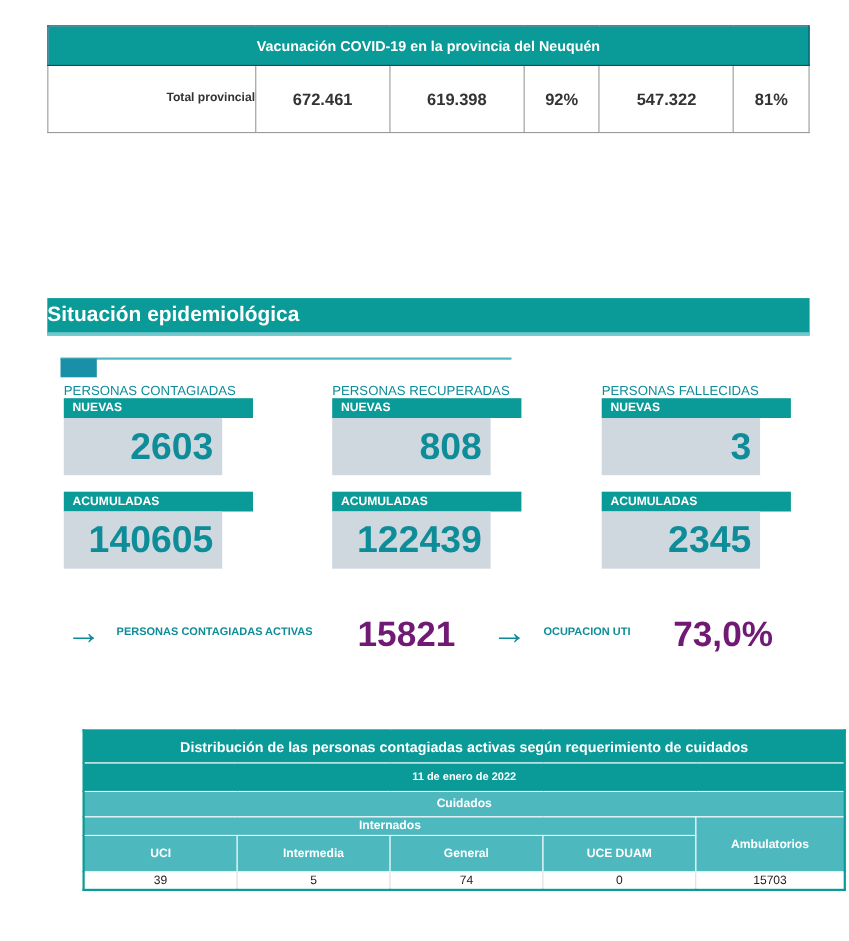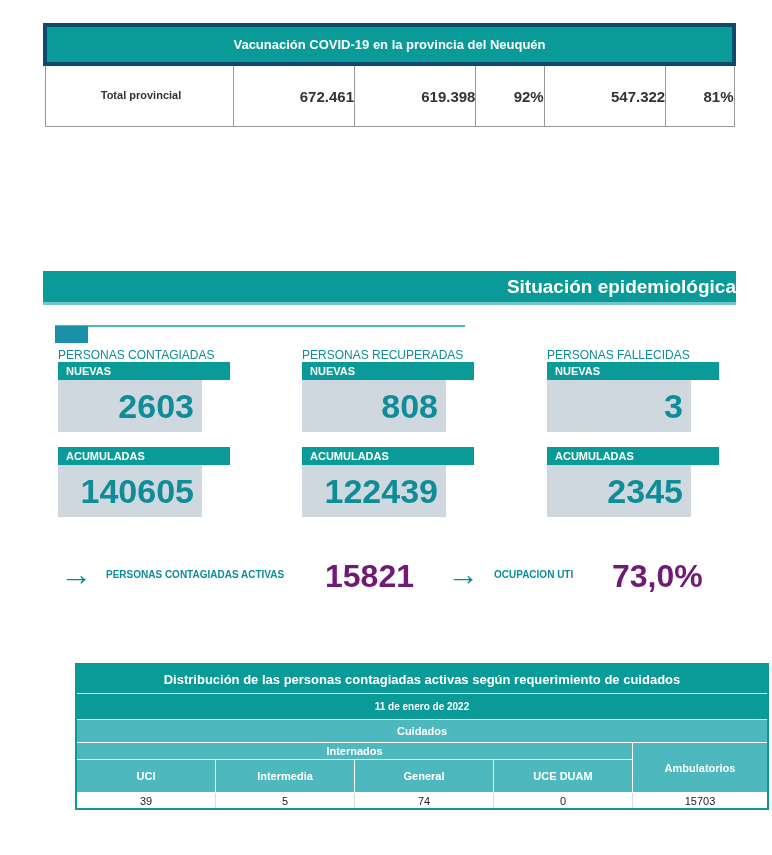--- a/index.html
+++ b/index.html
@@ -1,28 +1,28 @@
 <!DOCTYPE html>
 <html><head>
 <meta charset="utf-8">
 <style>
   html,body{margin:0;padding:0;background:#fff;}
   body{width:772px;height:855px;position:relative;font-family:"Liberation Sans",sans-serif;overflow:hidden;}
   .abs{position:absolute;}
   
   #vac{left:43px;top:23px;width:693px;border-collapse:collapse;}
-  #vac td{border:4px solid #0c4a6e;padding:0;text-align:center;vertical-align:middle;}
+  #vac td{border:1px solid #0c4a6e;padding:0;text-align:center;vertical-align:middle;}
   #vac .title{background:#0a9a97;color:#fff;font-weight:bold;font-size:13px;height:35px;}
   #vac .hdr td{background:#4db9bf;color:#fff;font-size:10px;height:88px;line-height:1.35;}
   #vac .hdr td.b{font-weight:bold;}
   #vac .hdr .thin{font-weight:normal;}
-  #vac .row td{background:#fff;color:#333;font-weight:bold;font-size:15px;height:60px;border:1px solid #999;border-top:none;text-align:right;}
-  #vac .row td.lbl{text-align:center;font-size:11px;padding-left:4px;line-height:1.4;margin-left:34px;}
+  #vac .row td{background:#fff;color:#333;font-weight:bold;font-size:15px;height:60px;border:1px solid #999;border-top:none;}
+  #vac .row td.lbl{text-align:right;font-size:11px;padding-left:4px;line-height:1.4;margin-left:34px;}
   
-  #epi-band{left:43px;top:271px;width:693px;height:31px;background:#0a9a97;color:#fff;font-size:19px;font-weight:bold;text-align:right;line-height:31px;border-bottom:3px solid #6fc7cc;}
+  #epi-band{left:43px;top:271px;width:693px;height:31px;background:#0a9a97;color:#fff;font-size:19px;font-weight:bold;text-align:left;line-height:31px;border-bottom:3px solid #6fc7cc;}
   #deco-line{left:55px;top:325px;width:410px;height:2px;background:#4db9bf;}
   #deco-sq{left:55px;top:326px;width:33px;height:17px;background:#1a8fa8;}
   .grp-title{color:#0e8d99;font-size:12px;}
   .card-h{background:#0a9a97;color:#fff;font-weight:bold;font-size:11px;height:18px;line-height:18px;padding-left:8px;box-sizing:border-box;width:172px;}
   .card-v{background:#cfd8df;color:#0e8d99;font-weight:bold;font-size:34px;height:52px;line-height:52px;text-align:right;padding-right:8px;box-sizing:border-box;width:144px;}
   .arrow{color:#0e8d99;font-size:32px;line-height:32px;}
   .kpi-lbl{color:#0e8d99;font-size:10px;font-weight:bold;}
   .kpi-val{color:#701a75;font-size:32px;font-weight:bold;}
   
   #care{left:43px;top:663px;width:694px;border-collapse:collapse;border:2px solid #0a9a97;margin-left:32px;}

